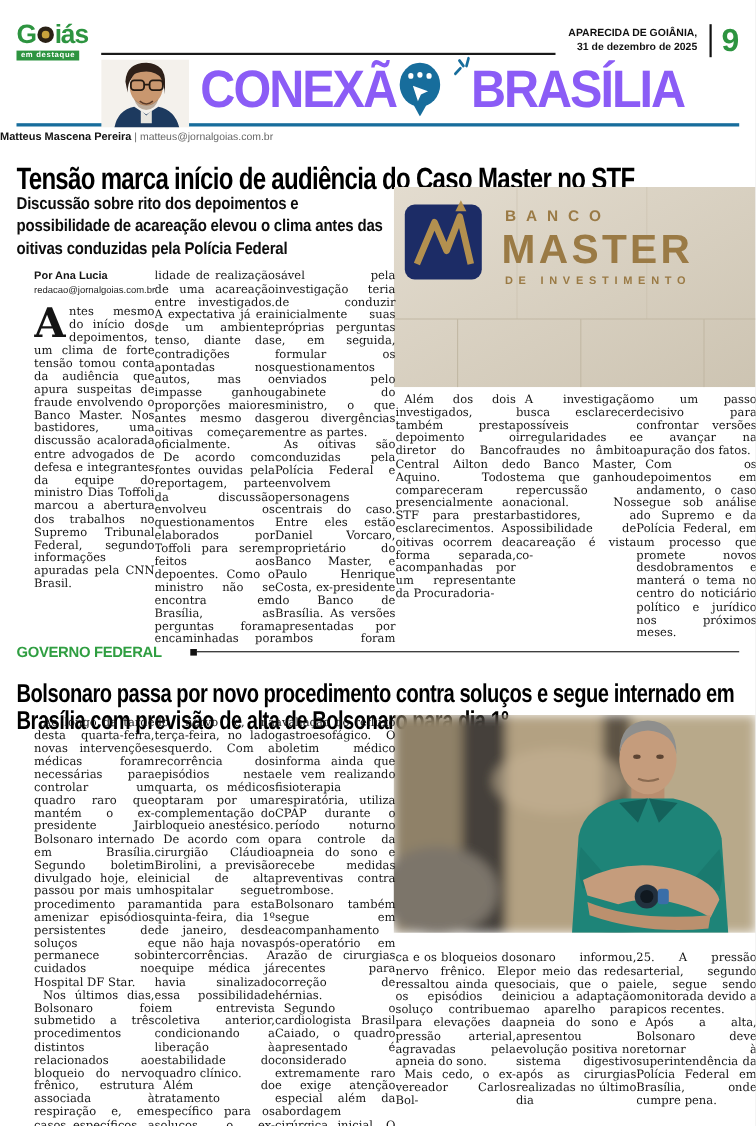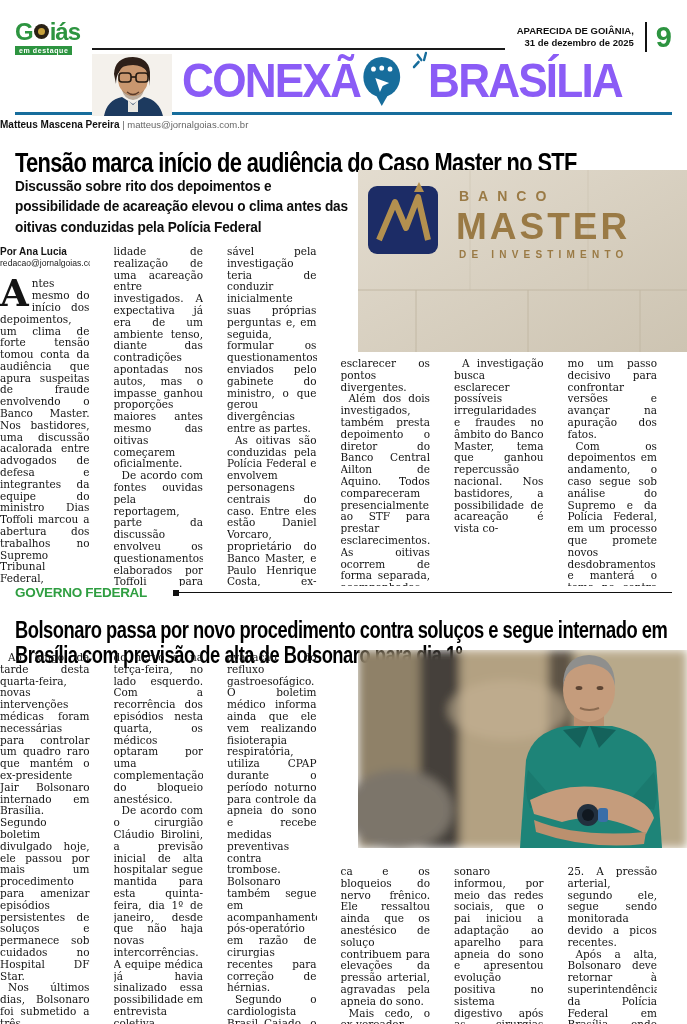--- a/index.html
+++ b/index.html
@@ -36,21 +36,21 @@
   .cond{display:inline-block;transform:scaleX(.78);transform-origin:0 0;width:128.2%;}
   .headline1{position:absolute;top:130px;left:15px;right:15px;font-weight:bold;font-size:28px;
     letter-spacing:-.8px;line-height:1;color:#000;white-space:nowrap;overflow:hidden;}
   .subheadline{position:absolute;top:176px;left:15px;width:340px;font-weight:bold;font-size:15.5px;
     line-height:1.32;letter-spacing:-.2px;color:#0d0d0d;overflow:hidden;}
   .subheadline .csub{display:inline-block;transform:scaleX(.88);transform-origin:0 0;width:113.6%;}
   .headline2{position:absolute;top:598px;left:15px;right:15px;font-weight:bold;font-size:23.5px;
     letter-spacing:-.6px;line-height:1.08;color:#000;overflow:hidden;}
 
   
-  .cols{position:absolute;left:0;width:657px;display:flex;gap:24px;justify-content:center;}
+  .cols{position:absolute;left:31px;width:657px;display:flex;gap:0;justify-content:center;}
   .cols-a1{top:246px;height:340px;}
   .cols-a2{top:652px;height:372px;}
   .col{flex:1 1 0;overflow:hidden;font-family:"DejaVu Serif","Liberation Serif",serif;
        font-size:10.5px;line-height:11.8px;text-align:justify;color:#141414;}
   .col p{margin:0;}
   .col p.ind{text-indent:8px;}
   .pad-a1{padding-top:112px;}
   .pad-a2{padding-top:214px;}
   .story-byline{font-family:"Liberation Sans",sans-serif;margin-bottom:10px;}
   .story-byline .nm{font-weight:bold;font-size:10px;line-height:1.2;}
@@ -170,21 +170,20 @@
     </div>
     <div class="col">
       <p>lidade de realização de uma acareação entre investigados. A expectativa já era de um ambiente tenso, diante das contradições apontadas nos autos, mas o impasse ganhou proporções maiores antes mesmo das oitivas começarem oficialmente.</p>
       <p class="ind">De acordo com fontes ouvidas pela reportagem, parte da discussão envolveu os questionamentos elaborados por Toffoli para serem feitos aos depoentes. Como o ministro não se encontra em Brasília, as perguntas foram encaminhadas por meio de um juiz auxiliar que acompanha o caso. A delegada respon-</p>
     </div>
     <div class="col">
       <p>sável pela investigação teria de conduzir inicialmente suas próprias perguntas e, em seguida, formular os questionamentos enviados pelo gabinete do ministro, o que gerou divergências entre as partes.</p>
       <p class="ind">As oitivas são conduzidas pela Polícia Federal e envolvem personagens centrais do caso. Entre eles estão Daniel Vorcaro, proprietário do Banco Master, e Paulo Henrique Costa, ex-presidente do Banco de Brasília. As versões apresentadas por ambos foram consideradas contraditórias, o que reforçou a possibilidade de uma acareação para</p>
     </div>
     <div class="col pad-a1">
-      <p>esclarecer os pontos divergentes.</p>
       <p class="ind">Além dos dois investigados, também presta depoimento o diretor do Banco Central Ailton de Aquino. Todos compareceram presencialmente ao STF para prestar esclarecimentos. As oitivas ocorrem de forma separada, acompanhadas por um representante da Procuradoria-</p>
     </div>
     <div class="col pad-a1">
       <p class="ind">A investigação busca esclarecer possíveis irregularidades e fraudes no âmbito do Banco Master, tema que ganhou repercussão nacional. Nos bastidores, a possibilidade de acareação é vista co-</p>
     </div>
     <div class="col pad-a1">
       <p>mo um passo decisivo para confrontar versões e avançar na apuração dos fatos.</p>
       <p class="ind">Com os depoimentos em andamento, o caso segue sob análise do Supremo e da Polícia Federal, em um processo que promete novos desdobramentos e manterá o tema no centro do noticiário político e jurídico nos próximos meses.</p>
     </div>
   </div>
@@ -243,21 +242,21 @@
     <div class="col">
       <p>do nervo e, na terça-feira, no lado esquerdo. Com a recorrência dos episódios nesta quarta, os médicos optaram por uma complementação do bloqueio anestésico.</p>
       <p class="ind">De acordo com o cirurgião Cláudio Birolini, a previsão inicial de alta hospitalar segue mantida para esta quinta-feira, dia 1º de janeiro, desde que não haja novas intercorrências. A equipe médica já havia sinalizado essa possibilidade em entrevista coletiva anterior, condicionando a liberação à estabilidade do quadro clínico.</p>
       <p class="ind">Além do tratamento específico para os soluços, o ex-presidente fará uma endoscopia nesta quinta-feira para</p>
     </div>
     <div class="col">
       <p>avaliação do refluxo gastroesofágico. O boletim médico informa ainda que ele vem realizando fisioterapia respiratória, utiliza CPAP durante o período noturno para controle da apneia do sono e recebe medidas preventivas contra trombose. Bolsonaro também segue em acompanhamento pós-operatório em razão de cirurgias recentes para correção de hérnias.</p>
       <p class="ind">Segundo o cardiologista Brasil Caiado, o quadro apresentado é considerado extremamente raro e exige atenção especial além da abordagem cirúrgica inicial. O tratamento, explicou, foi dividido em três frentes: ajustes na alimentação, uso de medicação específi-</p>
     </div>
     <div class="col pad-a2">
-      <p>ca e os bloqueios do nervo frênico. Ele ressaltou ainda que os anestésico de soluço contribuem para elevações da pressão arterial, agravadas pela apneia do sono.</p>
+      <p>ca e os bloqueios do nervo frênico. Ele ressaltou ainda que os episódios de soluço contribuem para elevações da pressão arterial, agravadas pela apneia do sono.</p>
       <p class="ind">Mais cedo, o ex-vereador Carlos Bol-</p>
     </div>
     <div class="col pad-a2">
       <p>sonaro informou, por meio das redes sociais, que o pai iniciou a adaptação ao aparelho para apneia do sono e apresentou evolução positiva no sistema digestivo após as cirurgias realizadas no último dia</p>
     </div>
     <div class="col pad-a2">
       <p>25. A pressão arterial, segundo ele, segue sendo monitorada devido a picos recentes.</p>
       <p class="ind">Após a alta, Bolsonaro deve retornar à superintendência da Polícia Federal em Brasília, onde cumpre pena.</p>
     </div>
   </div>

